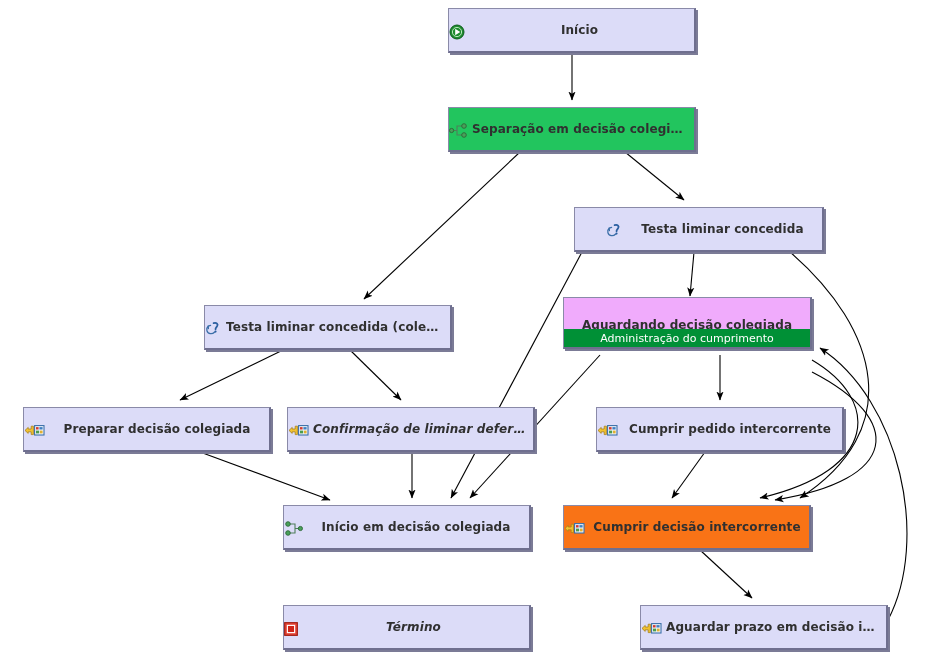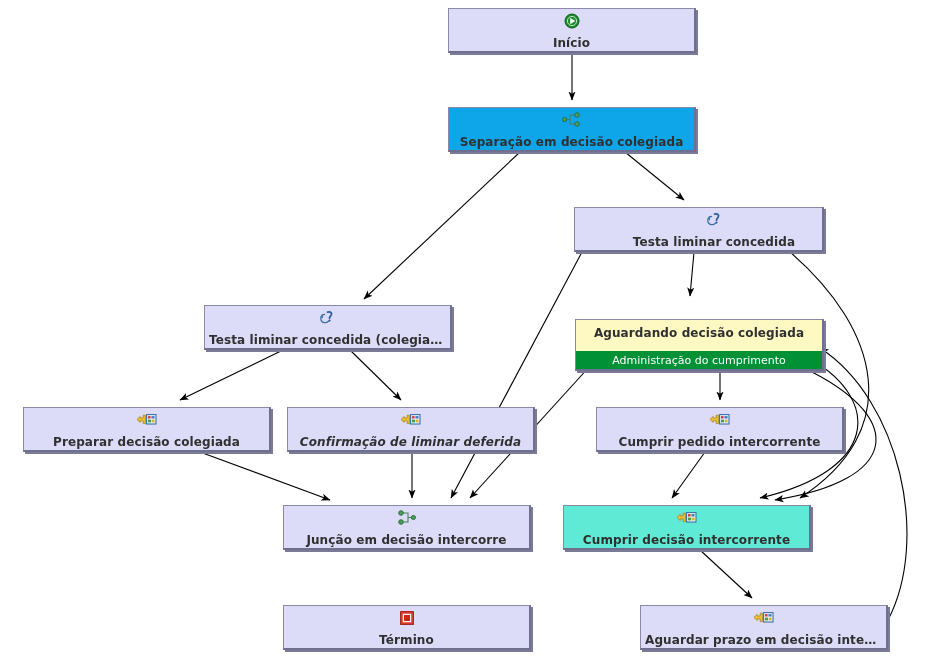--- a/index.html
+++ b/index.html
@@ -29,23 +29,23 @@
   }
   .node {
     position: absolute;
     box-sizing: border-box;
     background: #dcdcf8;
     border: 1px solid #8a8aa8;
     border-right: 2px solid #6f6f8f;
     border-bottom: 2px solid #6f6f8f;
     box-shadow: 2px 2px 0 0 #7b7b96;
     display: flex;
-    flex-direction: column;
+    flex-direction: row;
     align-items: center;
-    justify-content: space-between;
+    justify-content: flex-end;
     overflow: hidden;
   }
   .node-icon {
     height: 17px;
     margin-top: 3px;
     display: flex;
     align-items: center;
     justify-content: center;
     line-height: 0;
   }
@@ -119,21 +119,21 @@
       <div class="node" style="left: 448px; top: 8px; width: 248px; height: 45px; background: rgb(220, 220, 248);">
         <div class="node-icon">
           <svg class="ico" width="16" height="16" viewBox="0 0 16 16">
     <circle cx="8" cy="8" r="7" fill="#1f8b2f" stroke="#0c5c1c" stroke-width="1"></circle>
     <circle cx="8" cy="8" r="4.6" fill="none" stroke="#b9e6bd" stroke-width="1"></circle>
     <path d="M 6.2,4.8 L 11.2,8 L 6.2,11.2 Z" fill="#ffffff"></path>
   </svg>
         </div>
         <div class="node-label">Início</div>
       </div>
-      <div class="node" style="left: 448px; top: 107px; width: 248px; height: 45px; background: #0ea5e9;">
+      <div class="node" style="left: 448px; top: 107px; width: 248px; height: 45px; background: #22c55e;">
         <div class="node-icon">
           <svg class="ico" width="19" height="15" viewBox="0 0 19 15">
     <path d="M 3,7.5 L 8,7.5 M 8,7.5 L 8,3 L 14,3 M 8,7.5 L 8,12 L 14,12" fill="none" stroke="#4f7f5a" stroke-width="1.1"></path>
     <circle cx="2.6" cy="7.5" r="2.1" fill="#49a05a" stroke="#2d6637" stroke-width="0.9"></circle>
     <circle cx="15" cy="3" r="2.3" fill="#49a05a" stroke="#2d6637" stroke-width="0.9"></circle>
     <circle cx="15" cy="12" r="2.3" fill="#49a05a" stroke="#2d6637" stroke-width="0.9"></circle>
   </svg>
         </div>
         <div class="node-label">Separação em decisão colegiada</div>
       </div>
@@ -152,21 +152,21 @@
         <div class="node-icon">
           <svg class="ico" width="17" height="16" viewBox="0 0 17 16">
     <path d="M 3.2,5.2 C 0.6,7.4 1.6,12.2 5.4,12.6 C 7.4,12.8 8.6,12.1 9.4,11.2" fill="none" stroke="#3b6fa8" stroke-width="1.3" stroke-linecap="round"></path>
     <path d="M 3.2,5.2 L 5.6,4.4 M 3.2,5.2 L 3.4,7.6" fill="none" stroke="#3b6fa8" stroke-width="1.3" stroke-linecap="round"></path>
     <path d="M 8.6,2.2 C 11.6,1.2 13.6,3.4 12.0,5.4 C 10.9,6.7 10.4,7.1 10.5,8.3" fill="none" stroke="#2b5fa0" stroke-width="1.8" stroke-linecap="round"></path>
     <circle cx="10.5" cy="10.6" r="1.1" fill="#2b5fa0"></circle>
   </svg>
         </div>
         <div class="node-label">Testa liminar concedida (colegiado)</div>
       </div>
-      <div class="node no-icon" style="left: 563px; top: 319px; width: 249px; height: 52px; background: #fef9c3; margin-left: 12px;">
+      <div class="node no-icon" style="left: 563px; top: 297px; width: 249px; height: 52px; background: #f0abfc;">
         <div class="node-label">Aguardando decisão colegiada</div>
         <div class="status-bar" style="background: rgb(0, 144, 54);">Administração do cumprimento</div>
       </div>
       <div class="node" style="left: 8px; top: 407px; width: 248px; height: 45px; background: rgb(220, 220, 248); margin-left: 15px;">
         <div class="node-icon">
           <svg class="ico" width="21" height="15" viewBox="0 0 21 15">
     <path d="M 1,7.4 L 4.2,4.4 L 4.2,6.0 L 7.2,6.0 L 7.2,3.2 L 9.4,3.2 L 9.4,11.6 L 7.2,11.6 L 7.2,8.8 L 4.2,8.8 L 4.2,10.4 Z" fill="#f2c230" stroke="#a8821a" stroke-width="0.8" stroke-linejoin="round"></path>
     <rect x="10.6" y="2.6" width="9.4" height="9.4" fill="#f4f7fc" stroke="#3b6fa8" stroke-width="1.1"></rect>
     <rect x="12.0" y="4.1" width="2.6" height="2.4" fill="#cf3b30"></rect>
     <rect x="15.4" y="4.1" width="3.2" height="2.4" fill="#3f7fc2"></rect>
@@ -204,36 +204,36 @@
       </div>
       <div class="node" style="left: 283px; top: 505px; width: 248px; height: 45px; background: rgb(220, 220, 248);">
         <div class="node-icon">
           <svg class="ico" width="19" height="15" viewBox="0 0 19 15">
     <path d="M 16,7.5 L 11,7.5 M 11,7.5 L 11,3 L 5,3 M 11,7.5 L 11,12 L 5,12" fill="none" stroke="#4f7f5a" stroke-width="1.1"></path>
     <circle cx="16.4" cy="7.5" r="2.1" fill="#49a05a" stroke="#2d6637" stroke-width="0.9"></circle>
     <circle cx="4" cy="3" r="2.3" fill="#49a05a" stroke="#2d6637" stroke-width="0.9"></circle>
     <circle cx="4" cy="12" r="2.3" fill="#49a05a" stroke="#2d6637" stroke-width="0.9"></circle>
   </svg>
         </div>
-        <div class="node-label">Junção em decisão intercorre</div>
-      </div>
-      <div class="node" style="left: 563px; top: 505px; width: 248px; height: 45px; background: #5eead4;">
+        <div class="node-label">Início em decisão colegiada</div>
+      </div>
+      <div class="node" style="left: 563px; top: 505px; width: 248px; height: 45px; background: #f97316;">
         <div class="node-icon">
           <svg class="ico" width="21" height="15" viewBox="0 0 21 15">
     <path d="M 1,7.4 L 4.2,4.4 L 4.2,6.0 L 7.2,6.0 L 7.2,3.2 L 9.4,3.2 L 9.4,11.6 L 7.2,11.6 L 7.2,8.8 L 4.2,8.8 L 4.2,10.4 Z" fill="#f2c230" stroke="#a8821a" stroke-width="0.8" stroke-linejoin="round"></path>
     <rect x="10.6" y="2.6" width="9.4" height="9.4" fill="#f4f7fc" stroke="#3b6fa8" stroke-width="1.1"></rect>
     <rect x="12.0" y="4.1" width="2.6" height="2.4" fill="#cf3b30"></rect>
     <rect x="15.4" y="4.1" width="3.2" height="2.4" fill="#3f7fc2"></rect>
     <rect x="12.0" y="7.6" width="3.2" height="2.8" fill="#4b9b4b"></rect>
     <rect x="16.0" y="7.6" width="2.6" height="2.8" fill="#e0b030"></rect>
   </svg>
         </div>
         <div class="node-label">Cumprir decisão intercorrente</div>
       </div>
-      <div class="node" style="left: 283px; top: 605px; width: 248px; height: 45px; background: rgb(220, 220, 248);">
+      <div class="node" style="left: 283px; top: 605px; width: 248px; height: 45px; background: rgb(220, 220, 248); font-style: italic;">
         <div class="node-icon">
           <svg class="ico" width="14" height="14" viewBox="0 0 14 14">
     <rect x="0.7" y="0.7" width="12.6" height="12.6" fill="#e84a3c" stroke="#a01a10" stroke-width="1.2"></rect>
     <rect x="3.4" y="3.4" width="7.2" height="7.2" fill="#cf2418" stroke="#ffffff" stroke-width="1.1"></rect>
   </svg>
         </div>
         <div class="node-label">Término</div>
       </div>
       <div class="node" style="left: 640px; top: 605px; width: 248px; height: 45px; background: rgb(220, 220, 248);">
         <div class="node-icon">

